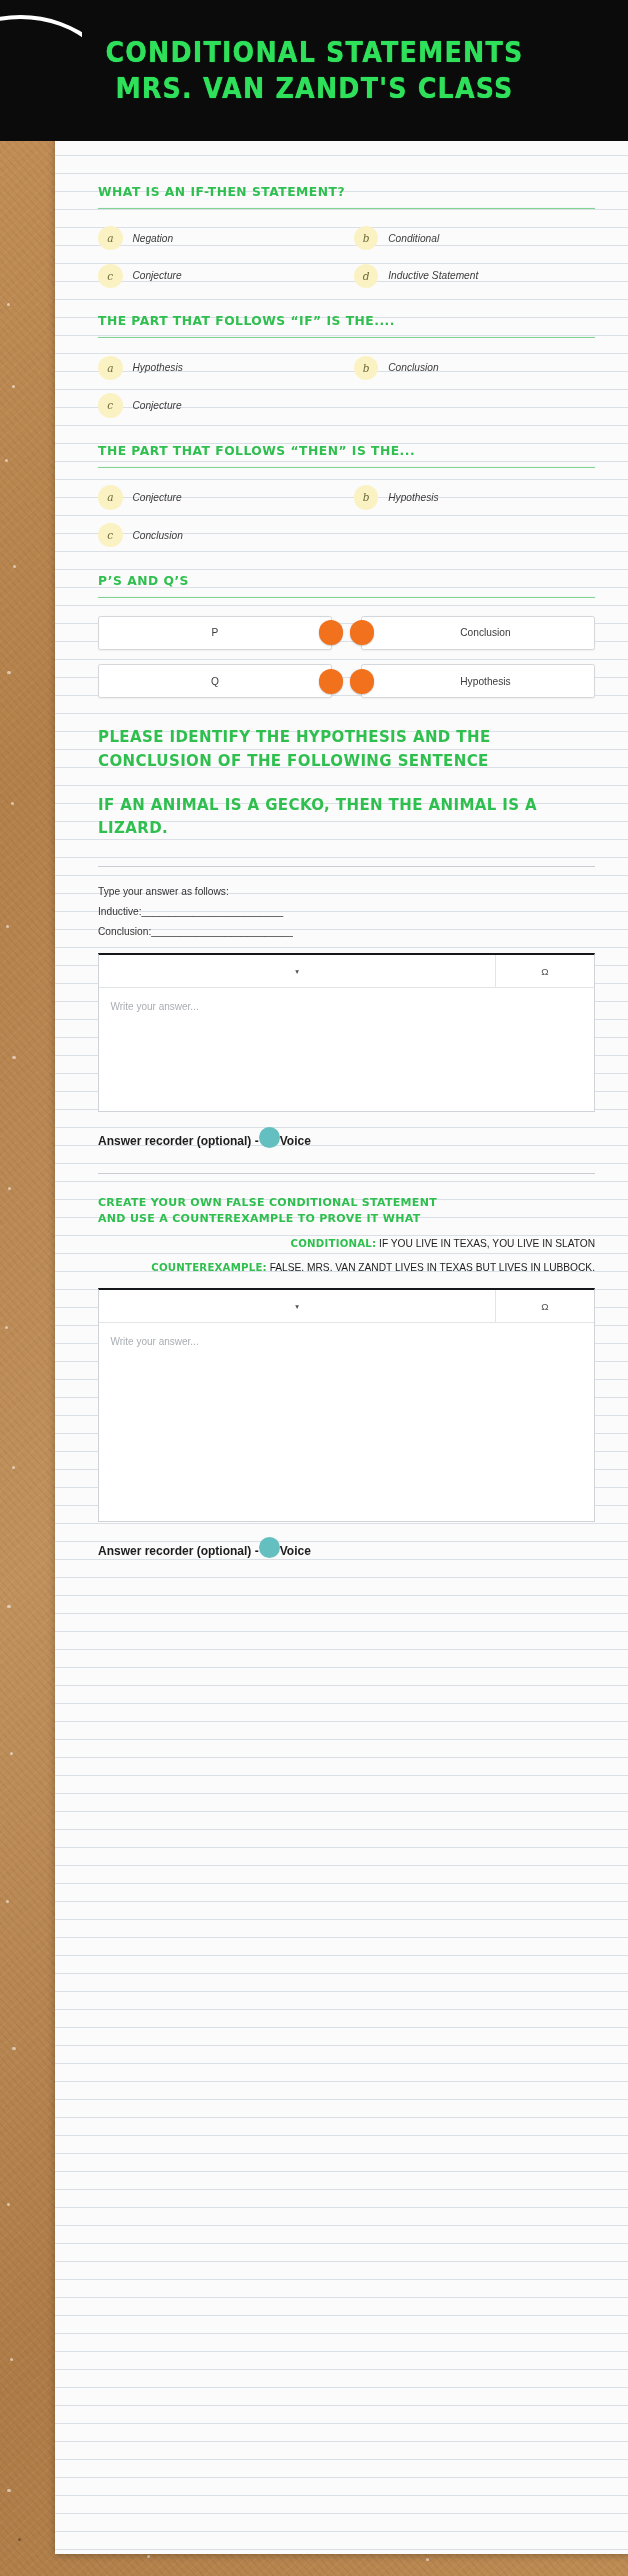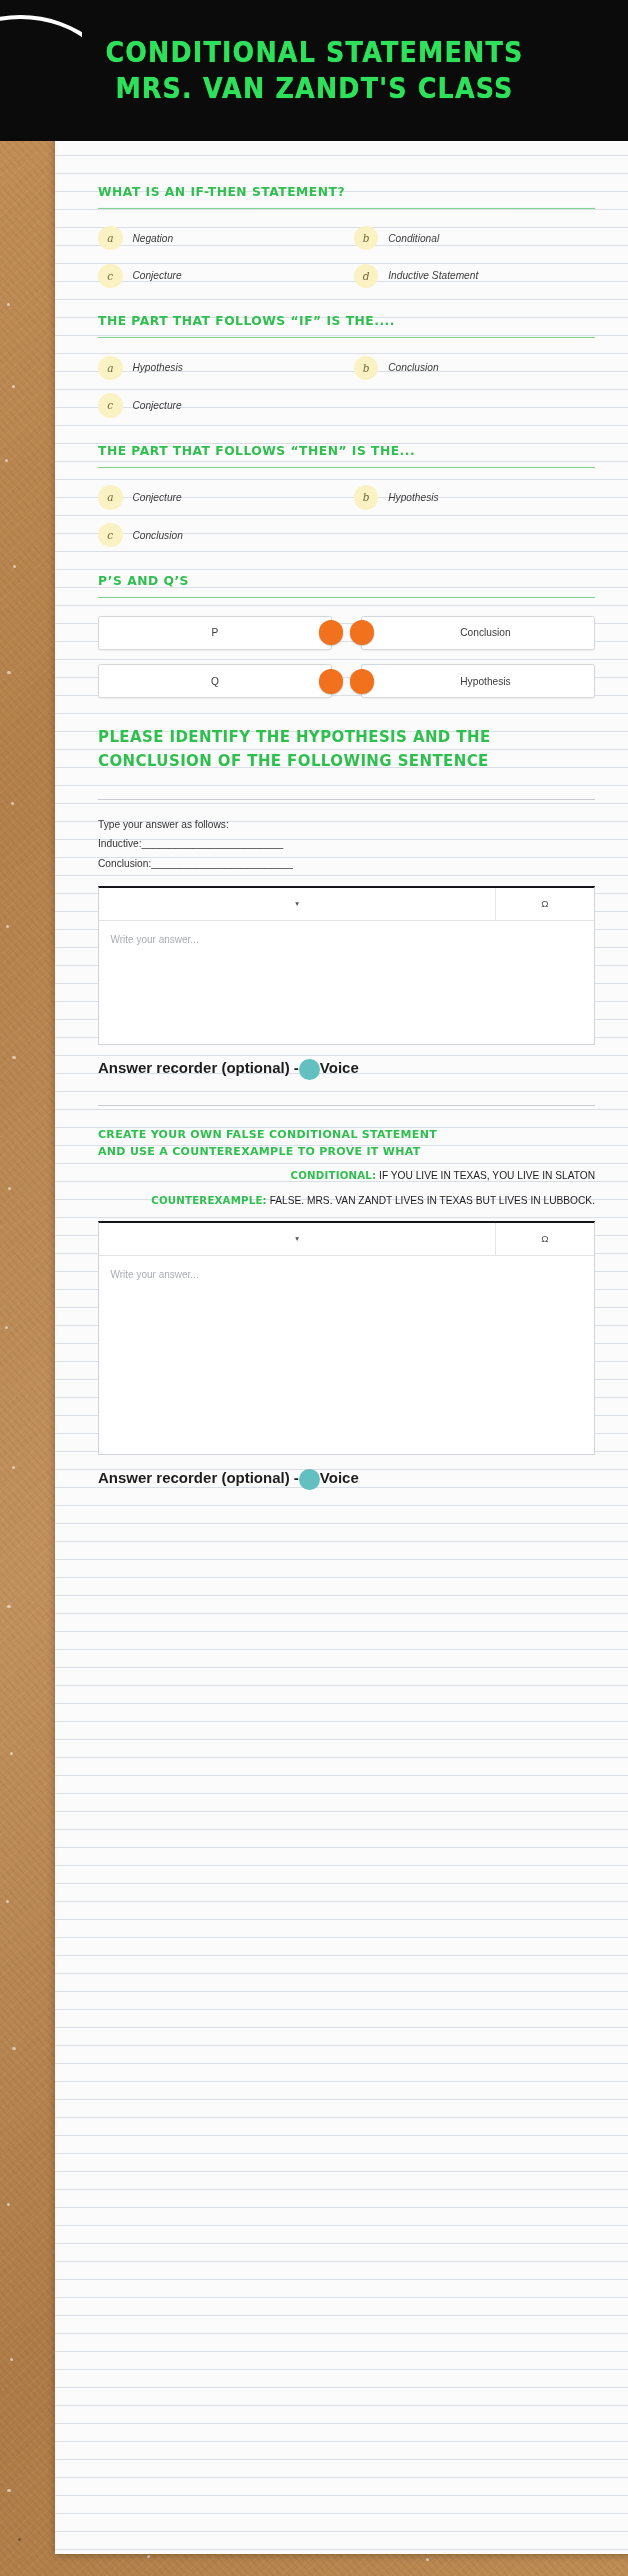--- a/index.html
+++ b/index.html
@@ -259,24 +259,24 @@
   .editor-area {
     padding: 13px 11.5px;
     font-size: 10px;
     color: #a9adb3;
   }
   .editor-area.tall { height: 198px; }
   .editor-area.short { height: 123px; }
 
   .recorder-row {
     display: flex;
-    align-items: flex-start;
+    align-items: flex-end;
     gap: 0;
     margin-top: 14.7px;
-    font-size: 15px;
+    font-size: 12px;
     font-weight: bold;
     color: #1d1d1d;
   }
   .rec-dot {
     width: 21px; height: 21px;
     border-radius: 50%;
     background: #63bfc0;
   }
   .mini-rule {
     border: none;
@@ -429,20 +429,21 @@
         <div class="match-box">Q</div>
         <div class="knob right"></div>
       </div>
       <div class="match-cell rightcol">
         <div class="knob left"></div>
         <div class="match-box">Hypothesis</div>
       </div>
     </div>
 
     <div class="prompt">PLEASE IDENTIFY THE HYPOTHESIS AND THE CONCLUSION OF THE FOLLOWING SENTENCE</div>
+    <div class="prompt sub">IF AN ANIMAL IS A GECKO, THEN THE ANIMAL IS A LIZARD.</div>
 
     <hr class="rule">
 
     <div class="fr-instructions">
       <div>Type your answer as follows:</div>
       <div>Inductive:_________________________</div>
       <div>Conclusion:_________________________</div>
     </div>
 
     <div class="editor">

